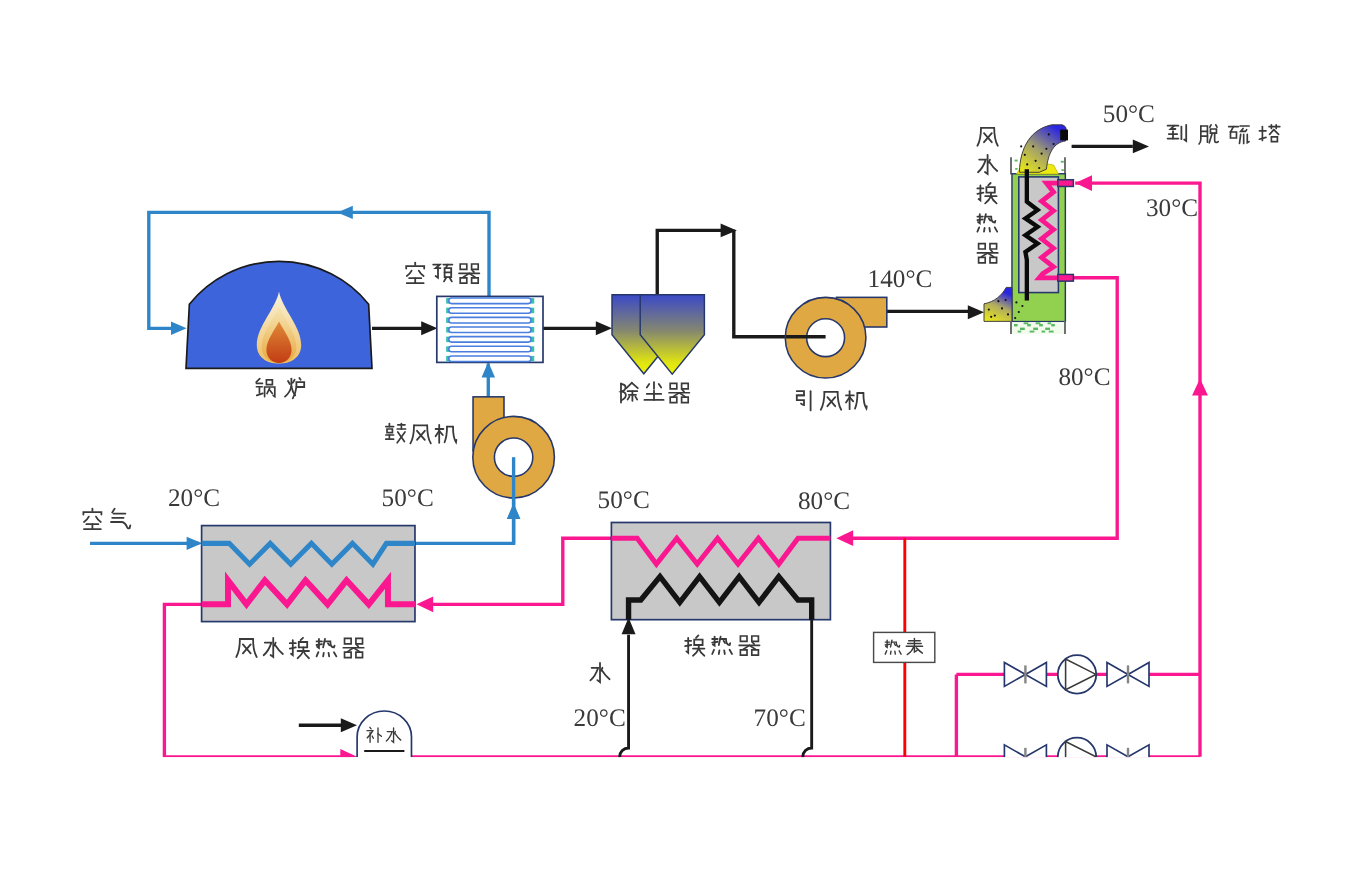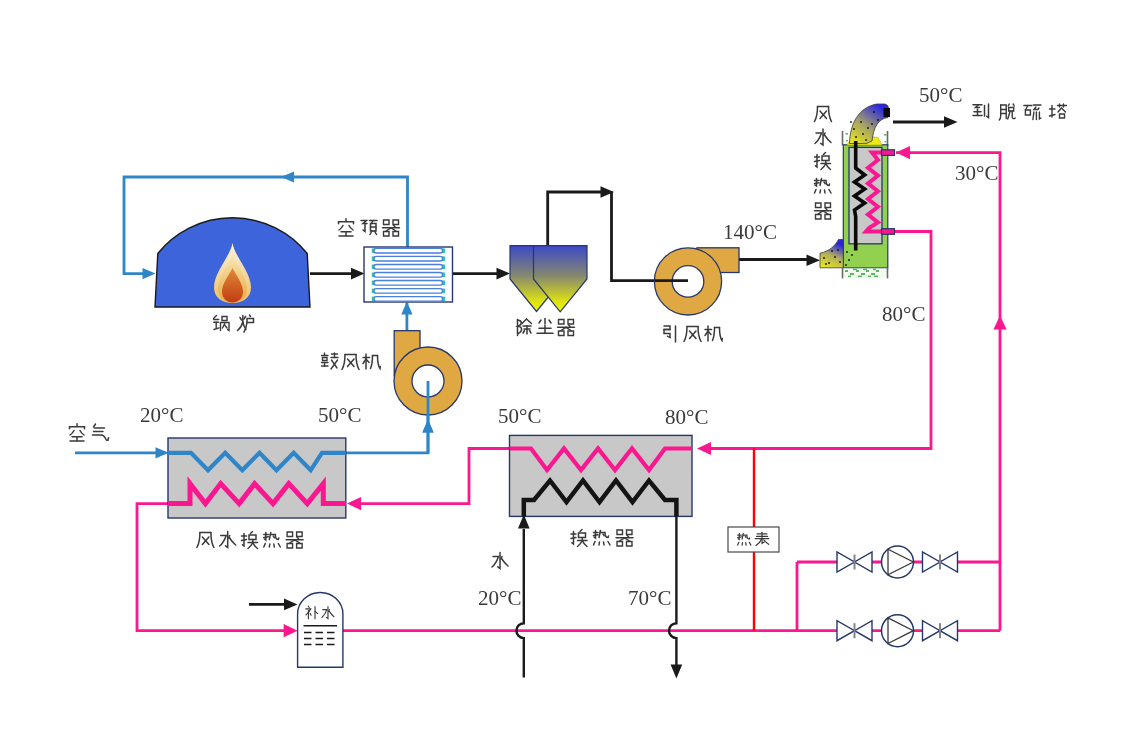--- a/index.html
+++ b/index.html
@@ -1,16 +1,16 @@
 <!DOCTYPE html>
 <html><head>
 <meta charset="utf-8">
 <style>
 html,body{margin:0;padding:0;background:#ffffff;}
-#stage{position:relative;width:1122px;height:729px;background:#ffffff;overflow:hidden;}
+#stage{position:relative;width:1122px;height:631px;background:#ffffff;overflow:hidden;}
 text{font-family:"Liberation Serif", serif;fill:#3a3a3a;}
 </style>
 </head>
 <body>
 <div id="stage">
 <svg width="1122" height="729" viewBox="0 0 1122 729">
 <defs>
 <linearGradient id="dust" x1="0" y1="0" x2="0" y2="1">
  <stop offset="0" stop-color="#3b49c8"></stop>
  <stop offset="0.45" stop-color="#848770"></stop>

